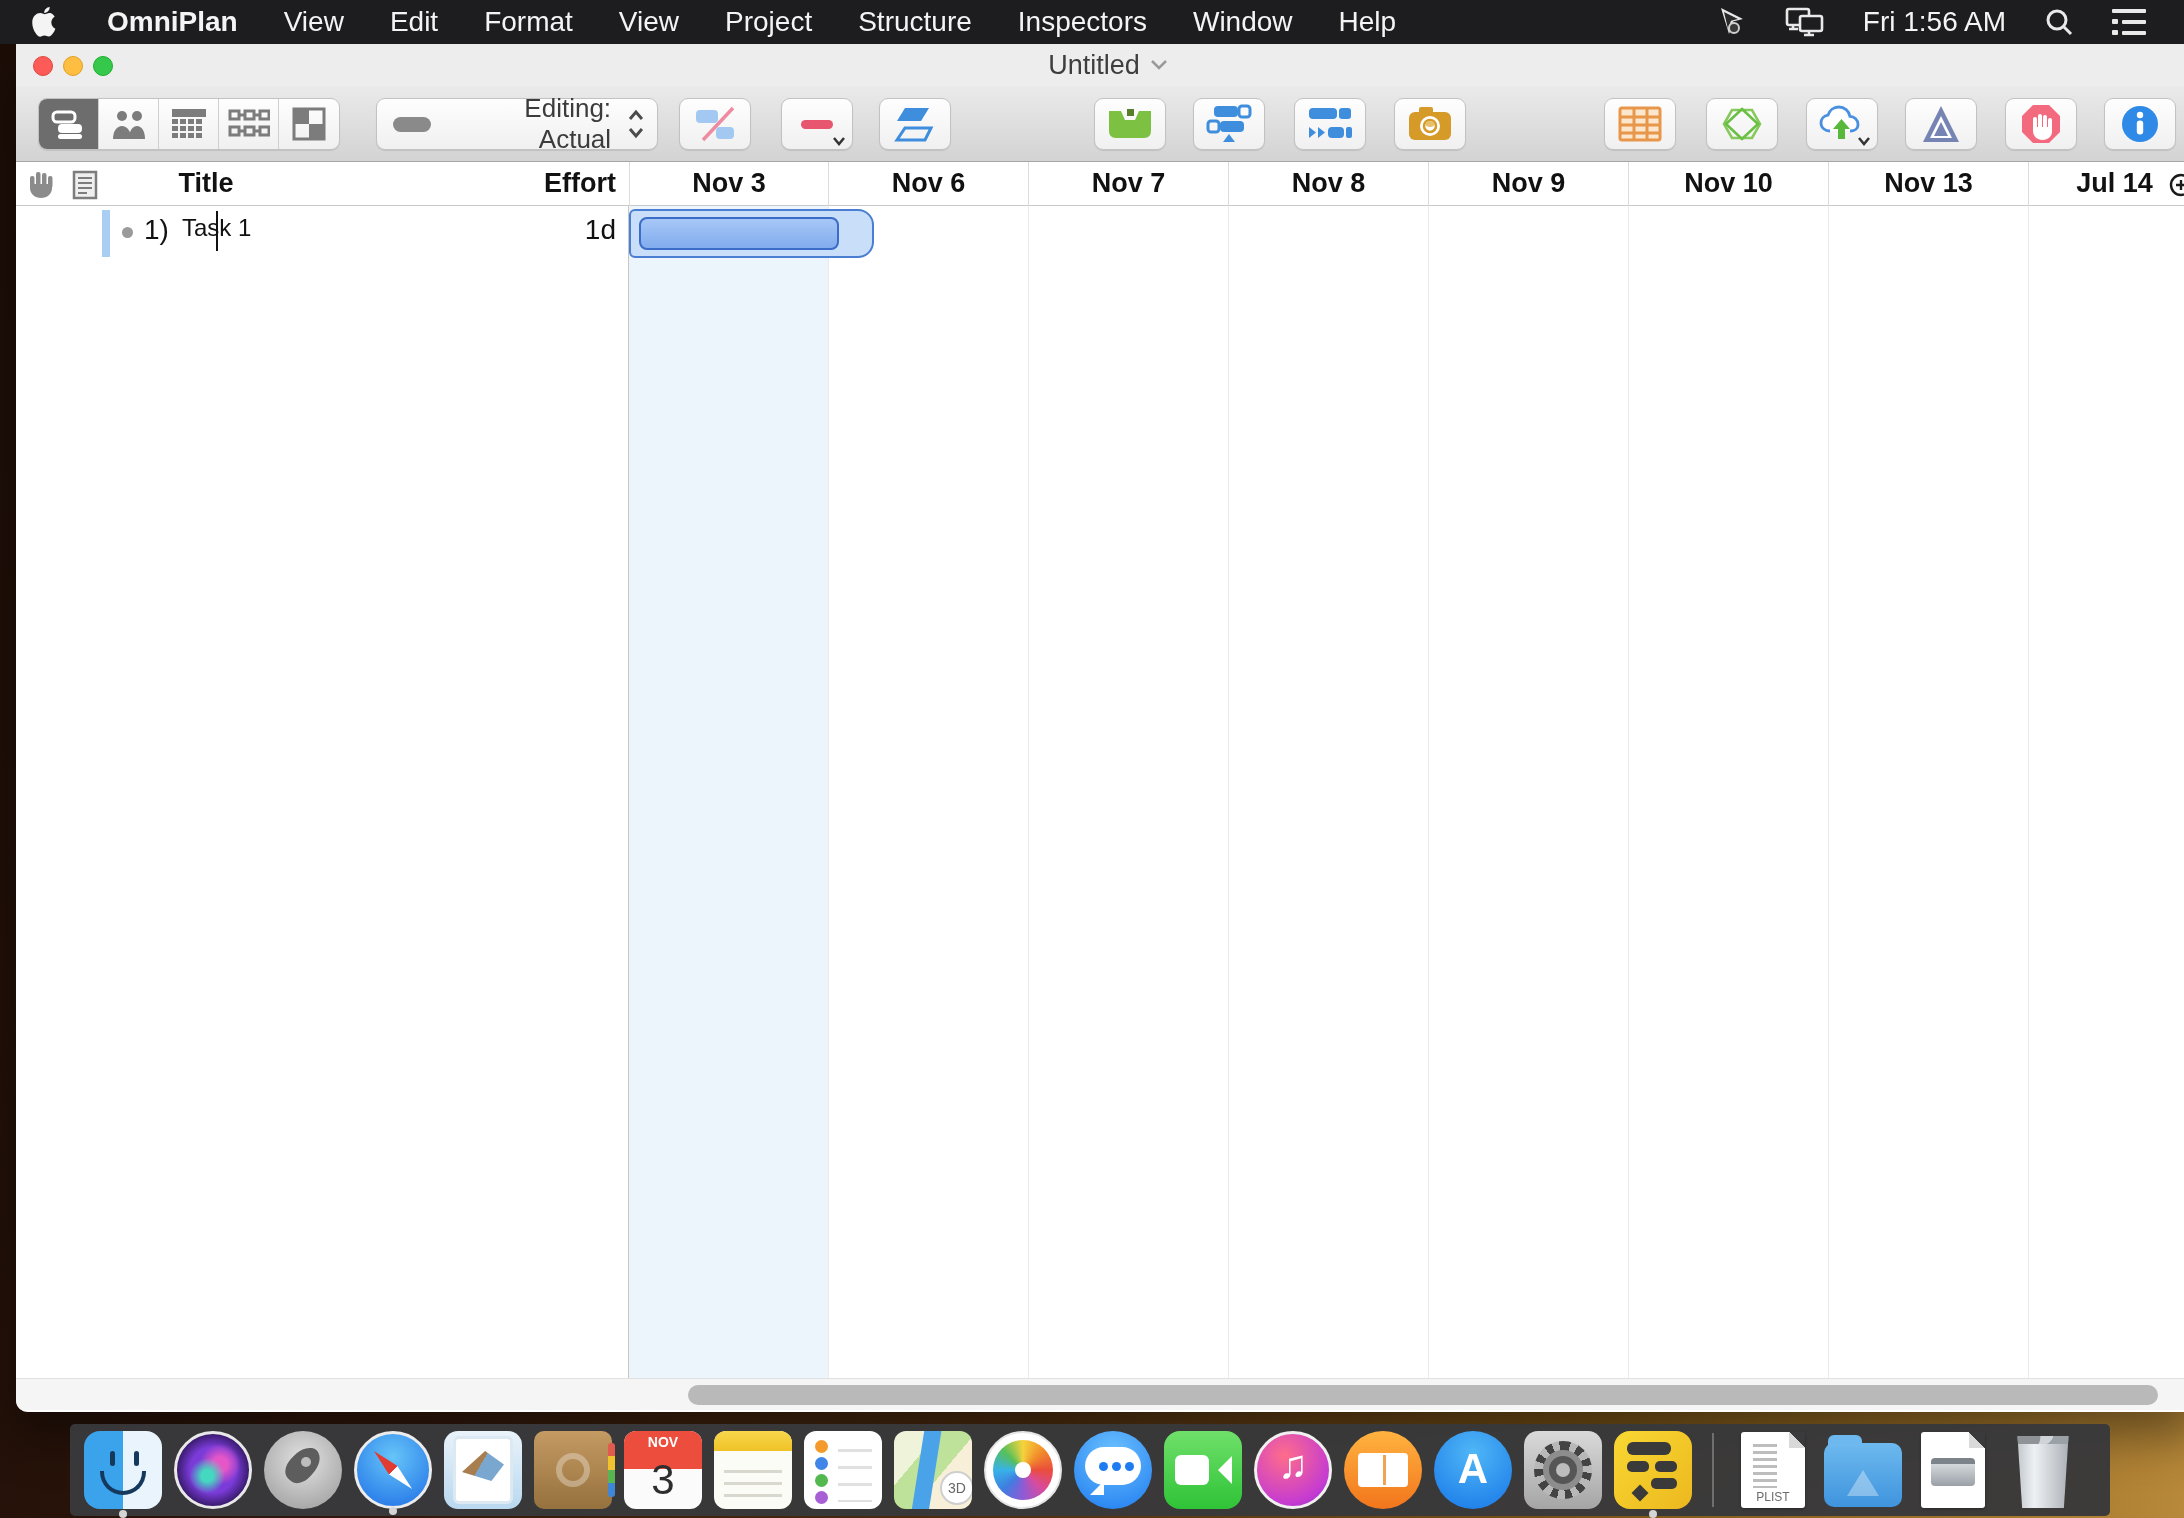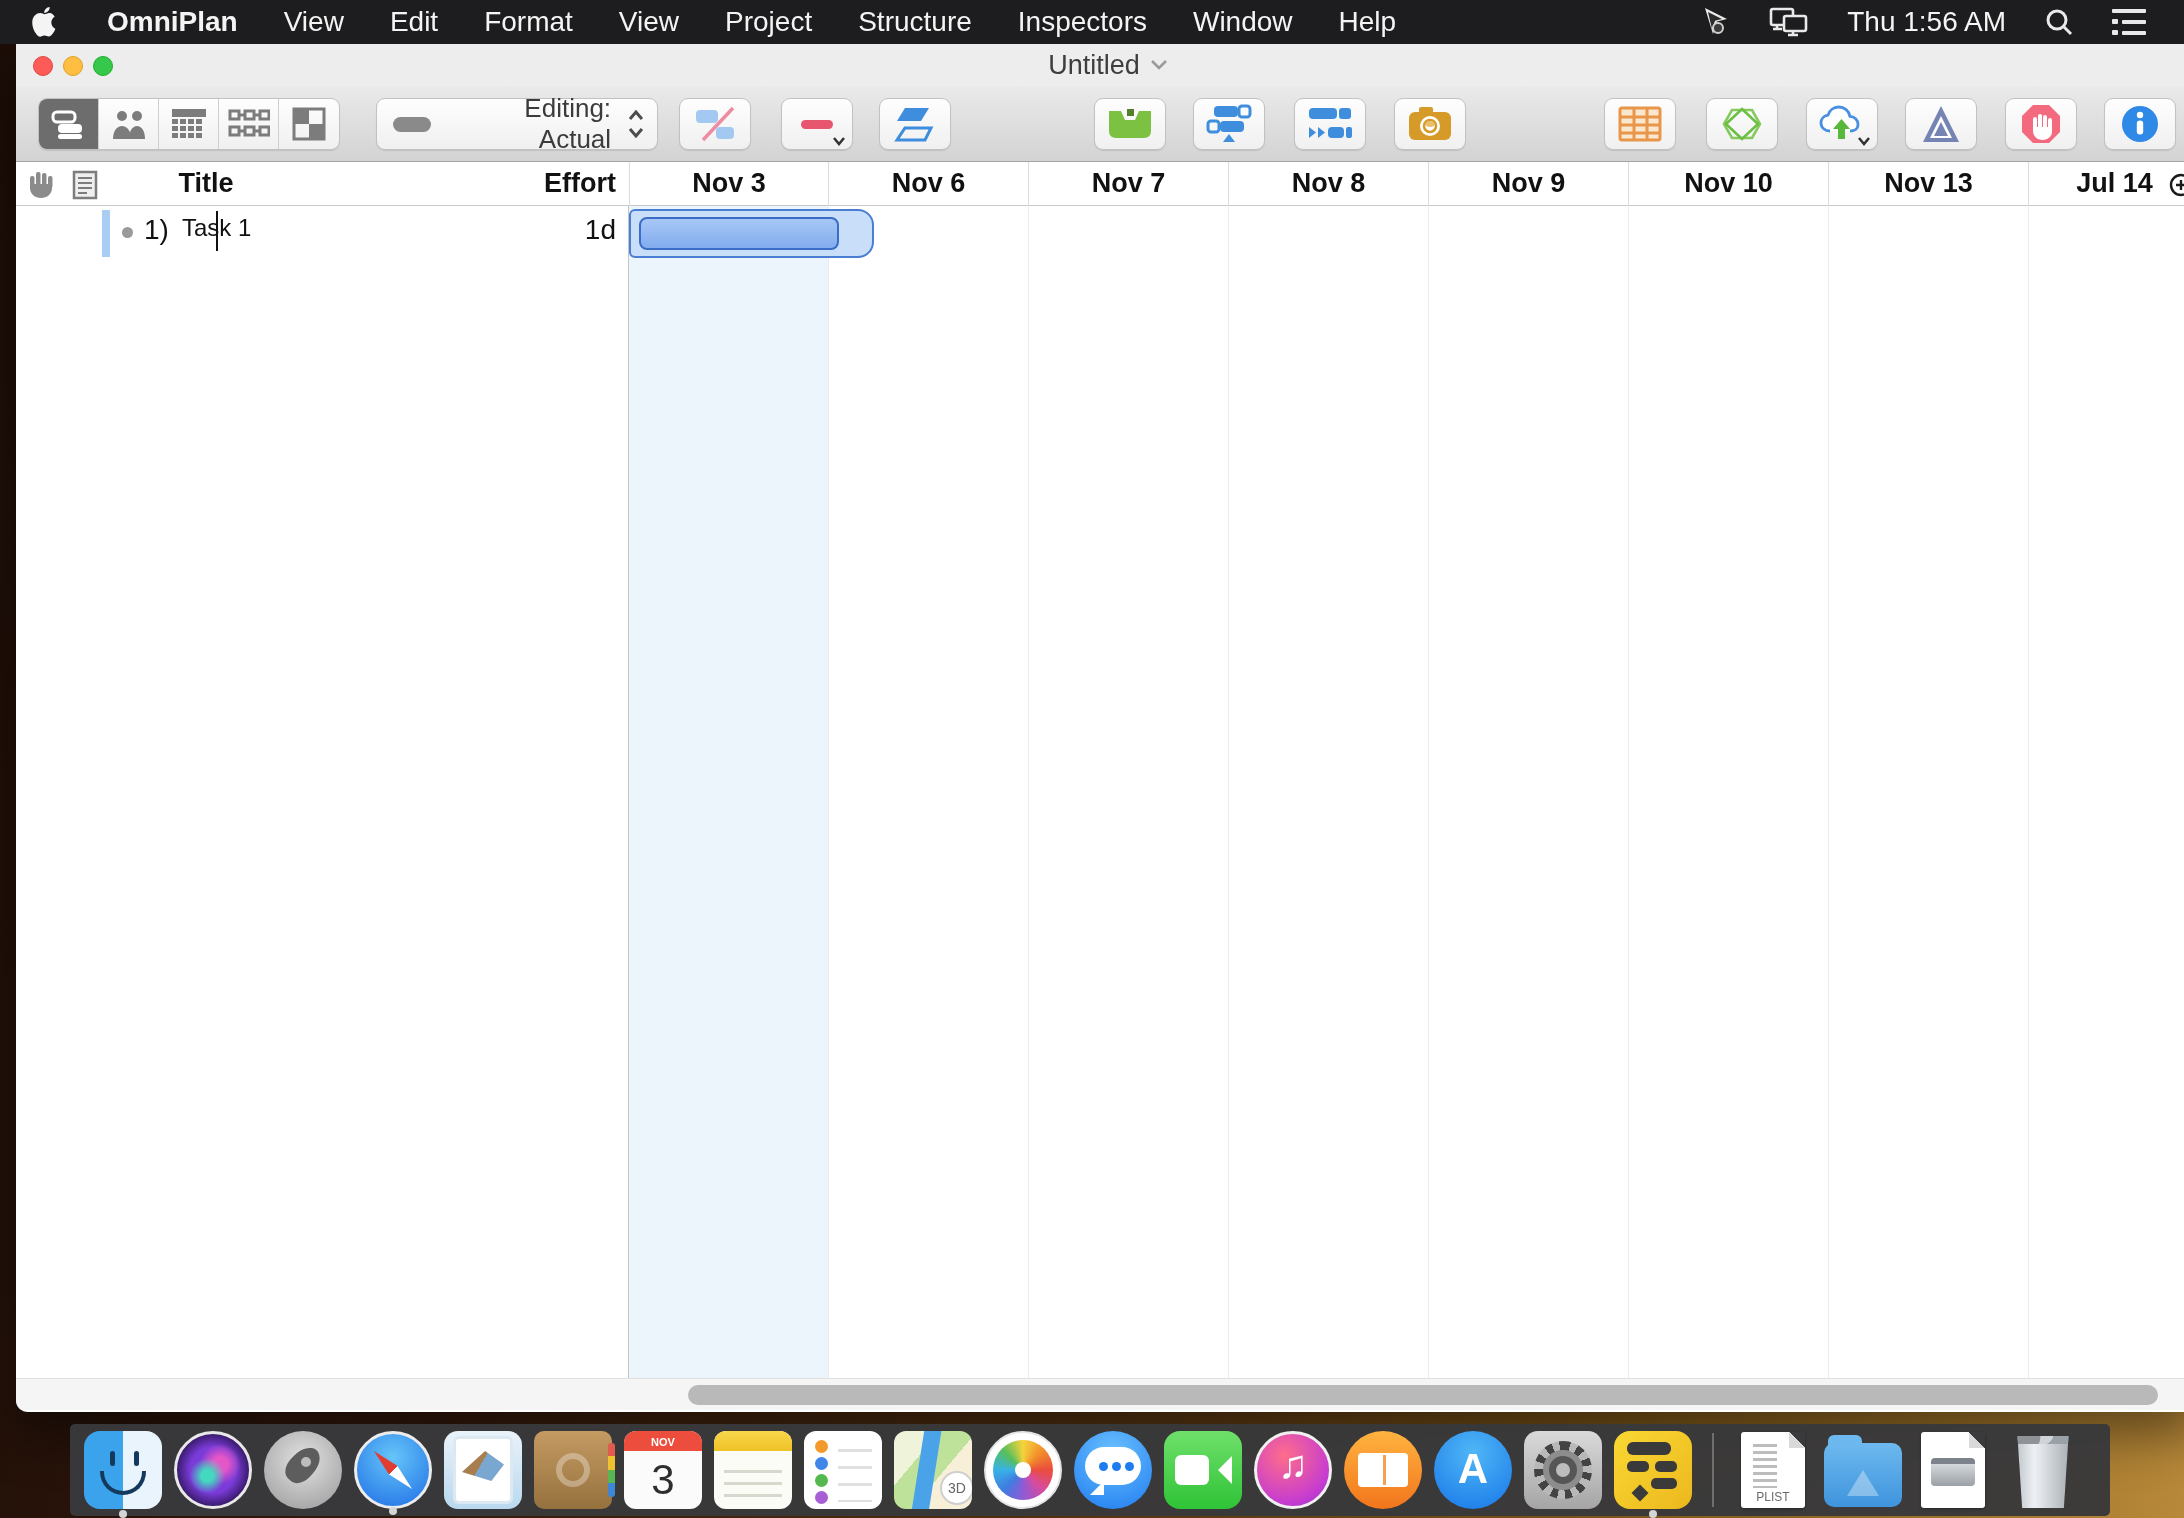--- a/index.html
+++ b/index.html
@@ -116,22 +116,22 @@
   .stamp { position:absolute; inset:8px 12px; background:#fff; border-radius:3px;
     box-shadow:0 0 0 3px #dce9f3; }
   .stampbird { position:absolute; left:18px; top:20px; width:42px; height:30px;
     background:linear-gradient(120deg,#a97e4e 0 45%, #7aa7cf 45% 100%); clip-path:polygon(0 70%,55% 0,100% 45%,70% 100%); }
   .i-contacts { border-radius:10px; background:linear-gradient(#c59a63,#95713d); }
   .spine { position:absolute; left:50%; top:50%; transform:translate(-50%,-50%);
     width:34px; height:34px; border:6px solid rgba(255,255,255,.32); border-radius:50%; }
   .ctabs { position:absolute; right:-3px; top:12px; width:7px; height:54px; border-radius:3px;
     background:linear-gradient(#e05a4d 0 25%,#f0c22f 25% 50%,#58b552 50% 75%,#3f86d6 75% 100%); }
   .i-calendar { border-radius:12px; background:#fbfbfb; }
-  .cal-top { position:absolute; top:0; left:0; right:0; height:20px; background:#ec4d3c;
-    border-radius:12px 12px 0 0; color:#fff; font-size:11px; font-weight:700; text-align:center; line-height:22px; }
+  .cal-top { position:absolute; top:0; left:0; right:0; height:38px; background:#ec4d3c;
+    border-radius:12px 12px 0 0; color:#fff; font-size:14px; font-weight:700; text-align:center; line-height:22px; }
   .cal-day { position:absolute; top:22px; left:0; right:0; bottom:0; font-size:42px; font-weight:400;
     color:#2e2e2e; text-align:center; line-height:54px; }
   .i-notes { border-radius:12px; background:#fcfcf6; }
   .notes-top { position:absolute; top:0; left:0; right:0; height:20px;
     background:linear-gradient(#f8d74c,#efc227); border-radius:12px 12px 0 0; }
   .nlines { position:absolute; top:30px; left:10px; right:10px; bottom:10px;
     background:repeating-linear-gradient(rgba(0,0,0,0) 0 9px, #d8d8cf 9px 12px); }
   .i-reminders { border-radius:12px; background:#fff; }
   .rdots { position:absolute; left:11px; top:9px; width:13px; height:13px; border-radius:50%;
     background:#f49a2b; box-shadow:0 17px 0 #3f86e8, 0 34px 0 #53b94e, 0 51px 0 #a85fd6; }
@@ -231,21 +231,21 @@
             <circle cx="17" cy="22" r="5" fill="#3a3a3a" stroke="#cfcfcf" stroke-width="2"></circle>
           </svg>
       </span>
       <span>
         <svg width="40" height="32" viewBox="0 0 40 32" fill="none" stroke="#e9e9e9" stroke-width="2.6">
           <rect x="2" y="3" width="22" height="16" rx="2"></rect>
             <rect x="15" y="10" width="22" height="15" rx="2" fill="#1d1d1f"></rect>
             <path d="M24 25v4M19 29h10M8 19v4M4 23h9"></path>
           </svg>
       </span>
-      <span class="mtime">Thu 1:56 AM</span>
+      <span class="mtime">Fri 1:56 AM</span>
       <span>
         <svg width="30" height="30" viewBox="0 0 30 30" fill="none" stroke="#e9e9e9" stroke-width="3">
             <circle cx="13" cy="13" r="9"></circle>
             <path d="M20 20l7 7"></path>
           </svg>
       </span>
       <span>
         <svg width="34" height="28" viewBox="0 0 34 28" fill="#e9e9e9">
             <rect x="0" y="1" width="34" height="4" rx="1"></rect>
             <rect x="0" y="11" width="6" height="5" rx="1"></rect>

